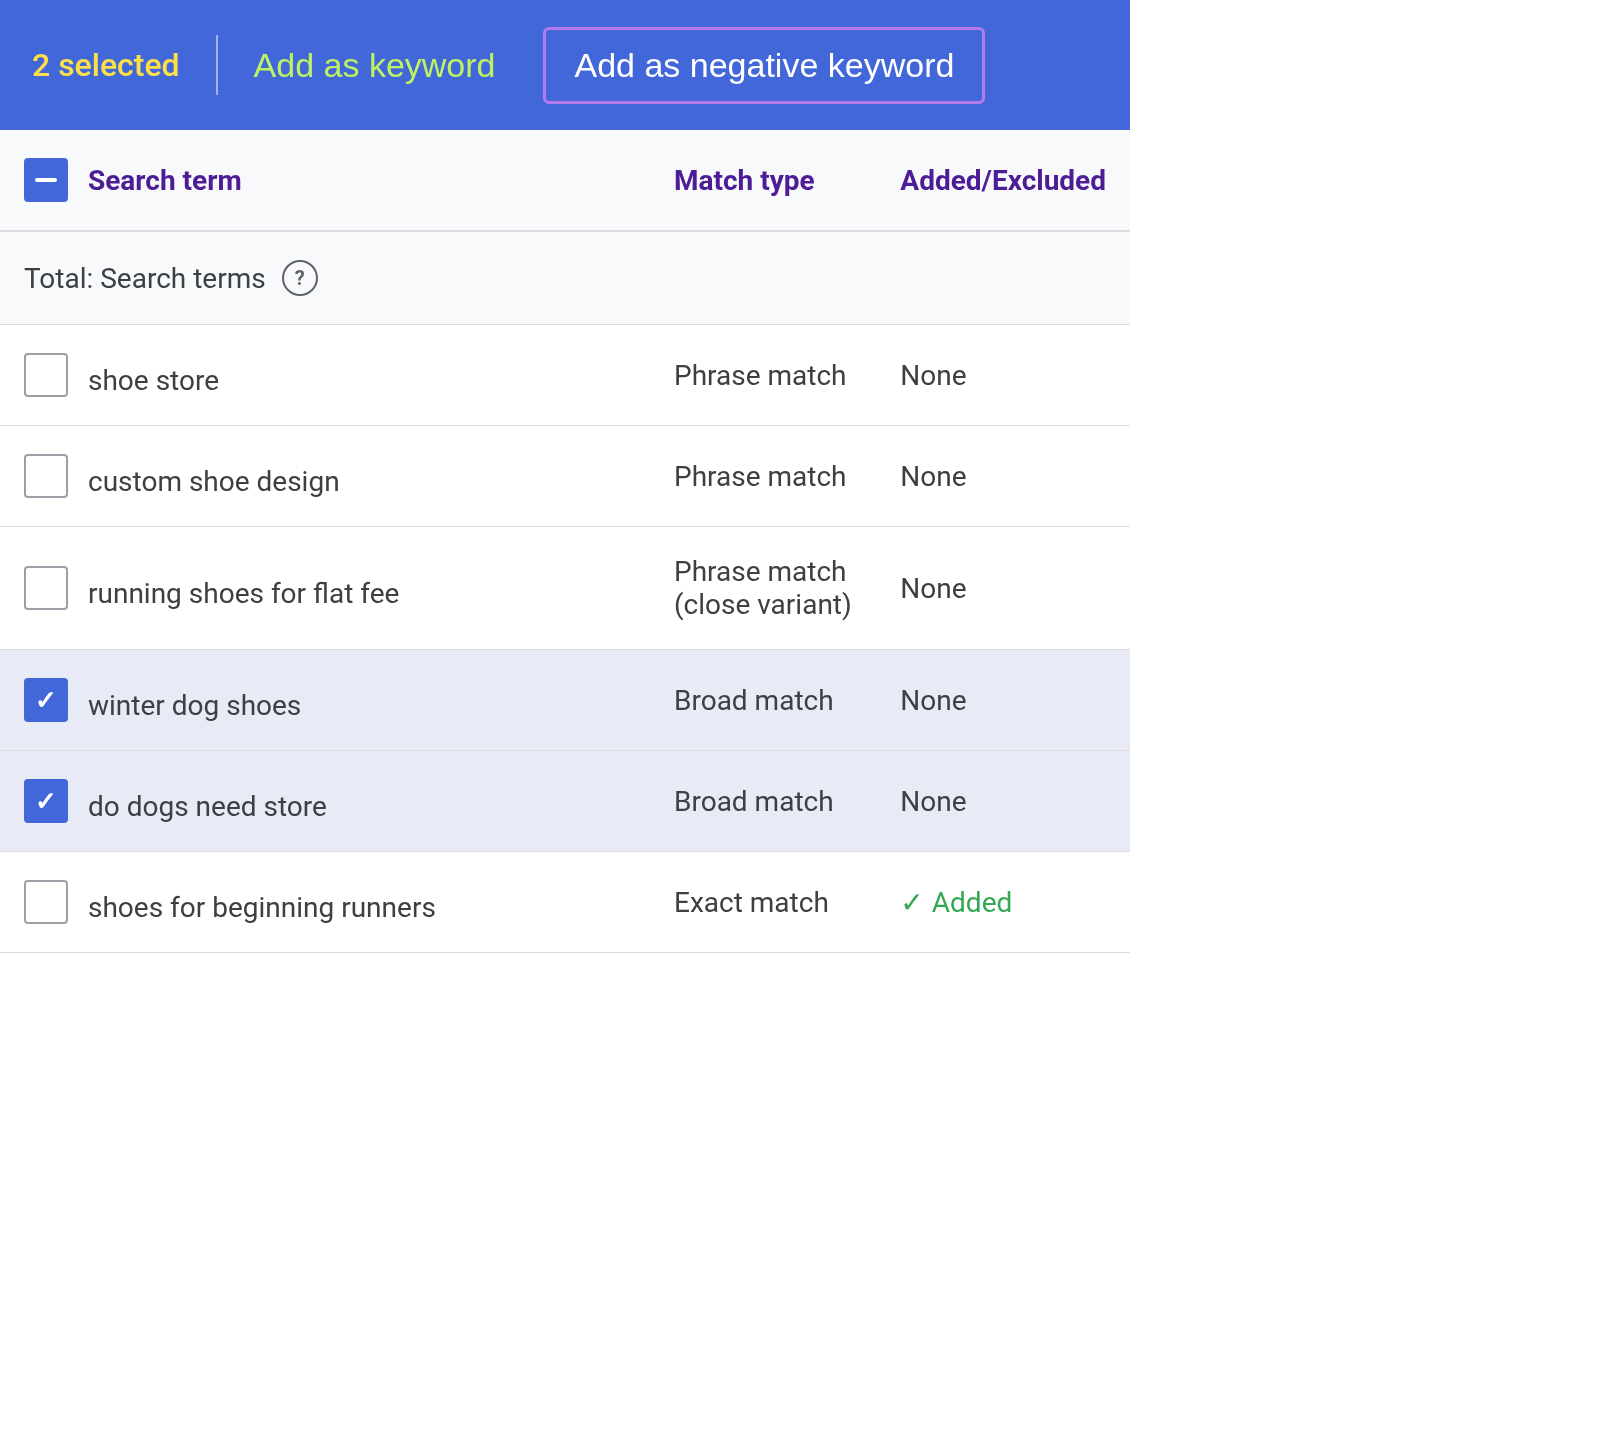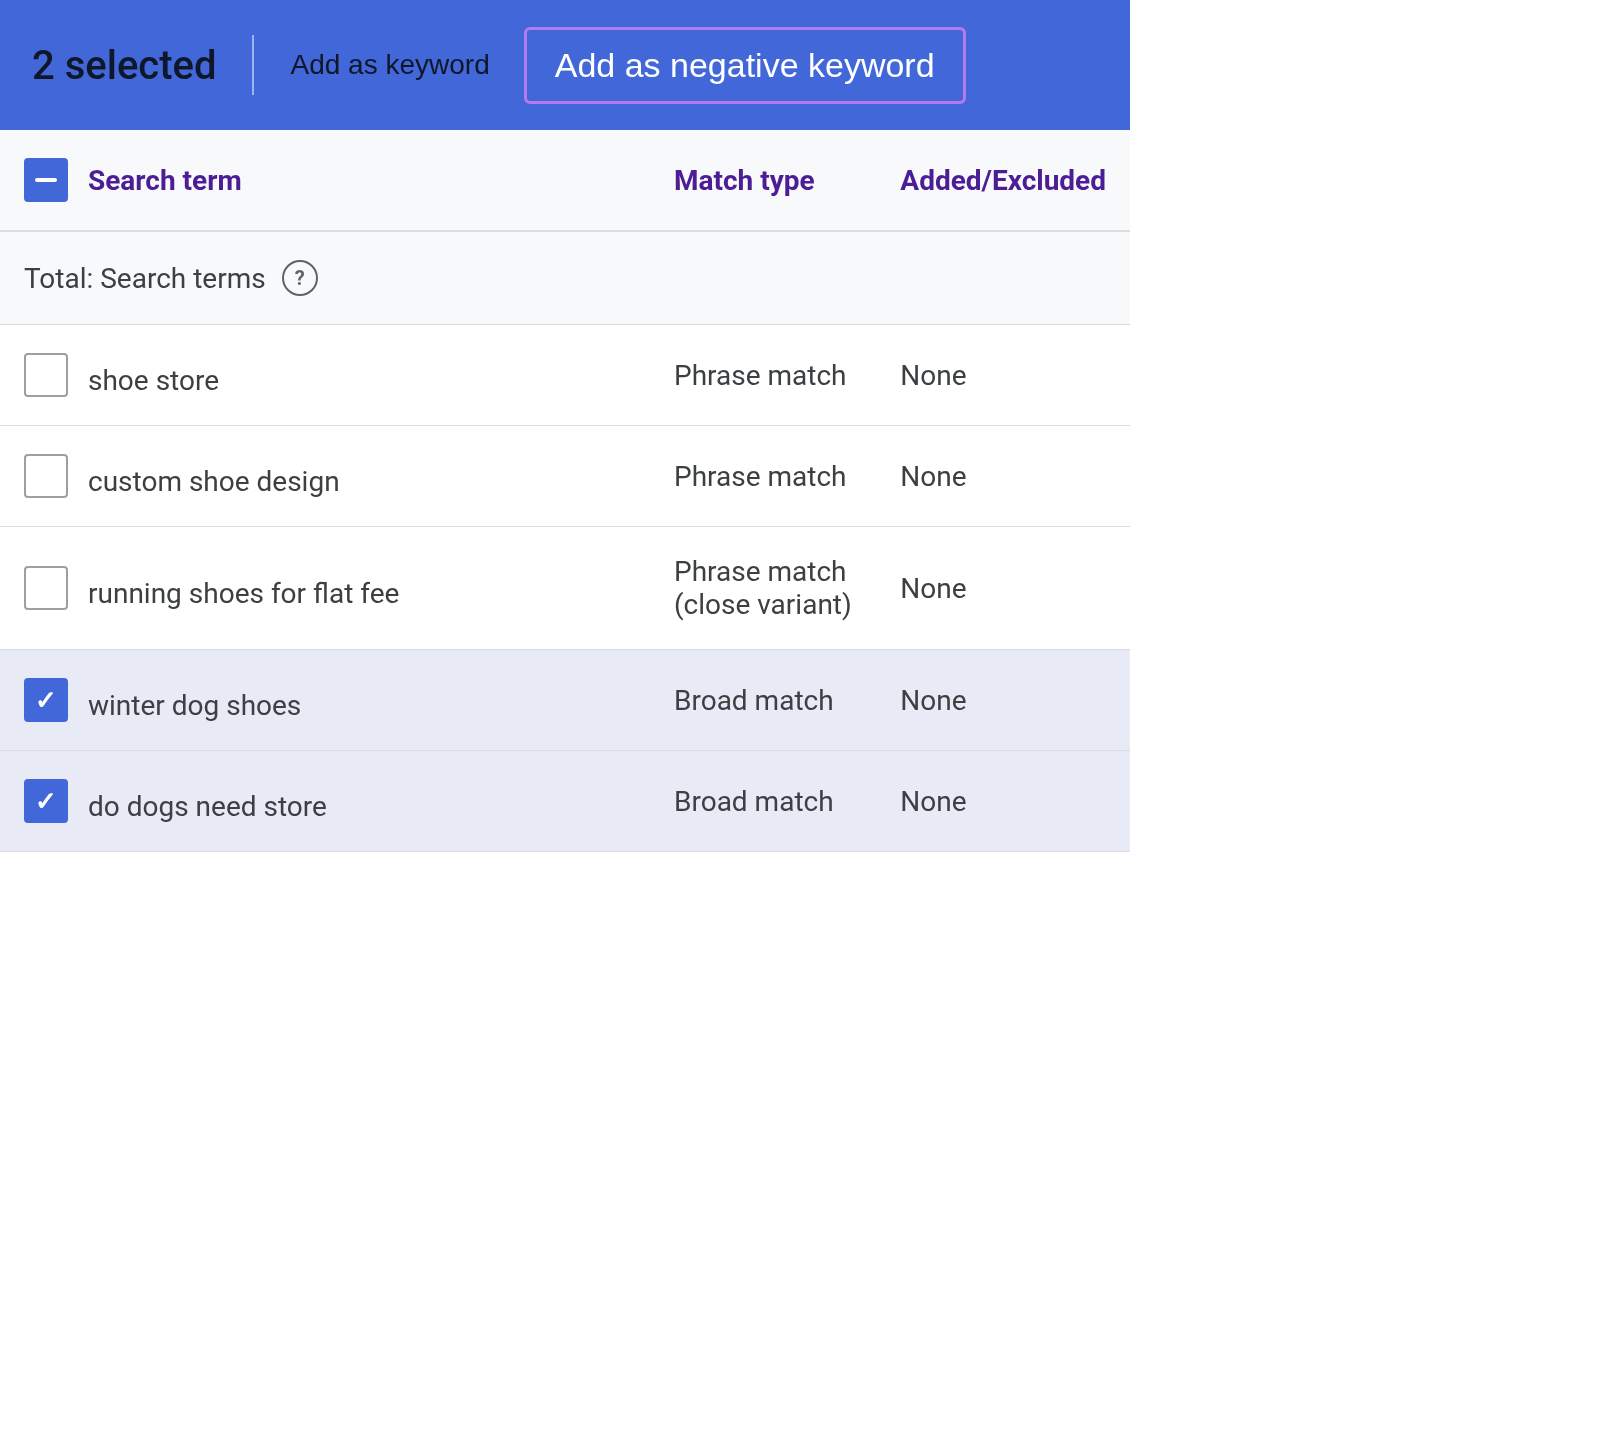--- a/index.html
+++ b/index.html
@@ -19,42 +19,42 @@
     .header-bar {
       background: #4267d8;
       display: flex;
       align-items: center;
       padding: 0 32px;
       height: 130px;
       gap: 0;
     }
 
     .selected-count {
-      color: #0f172a;
-      font-size: 40px;
+      color: #fde047;
+      font-size: 32px;
       font-weight: 500;
       white-space: nowrap;
     }
 
     .divider-vertical {
       width: 2px;
       height: 60px;
       background: rgba(255,255,255,0.5);
       margin: 0 36px;
     }
 
     .add-keyword-btn {
-      color: #0f172a;
-      font-size: 28px;
+      color: #bef264;
+      font-size: 34px;
       font-weight: 500;
       background: none;
       border: none;
       cursor: pointer;
       padding: 12px 0;
-      margin-right: 34px;
+      margin-right: 48px;
       white-space: nowrap;
     }
 
     .add-negative-keyword-btn {
       color: #fff;
       font-size: 34px;
       font-weight: 500;
       background: none;
       border: 3px solid #b57bee;
       border-radius: 6px;
@@ -321,15 +321,30 @@
         <td>
           <div class="row-cell-first">
             <div class="checkbox-checked"></div>
             <span>do dogs need store</span>
           </div>
         </td>
         <td>Broad match</td>
         <td>None</td>
       </tr>
 
+      <tr>
+        <td>
+          <div class="row-cell-first">
+            <div class="checkbox-unchecked"></div>
+            <span>shoes for beginning runners</span>
+          </div>
+        </td>
+        <td>Exact match</td>
+        <td>
+          <div class="added-status">
+            <span class="added-check">✓</span>
+            <span>Added</span>
+          </div>
+        </td>
+      </tr>
     </tbody>
   </table>
 </div>
 
 </body></html>

